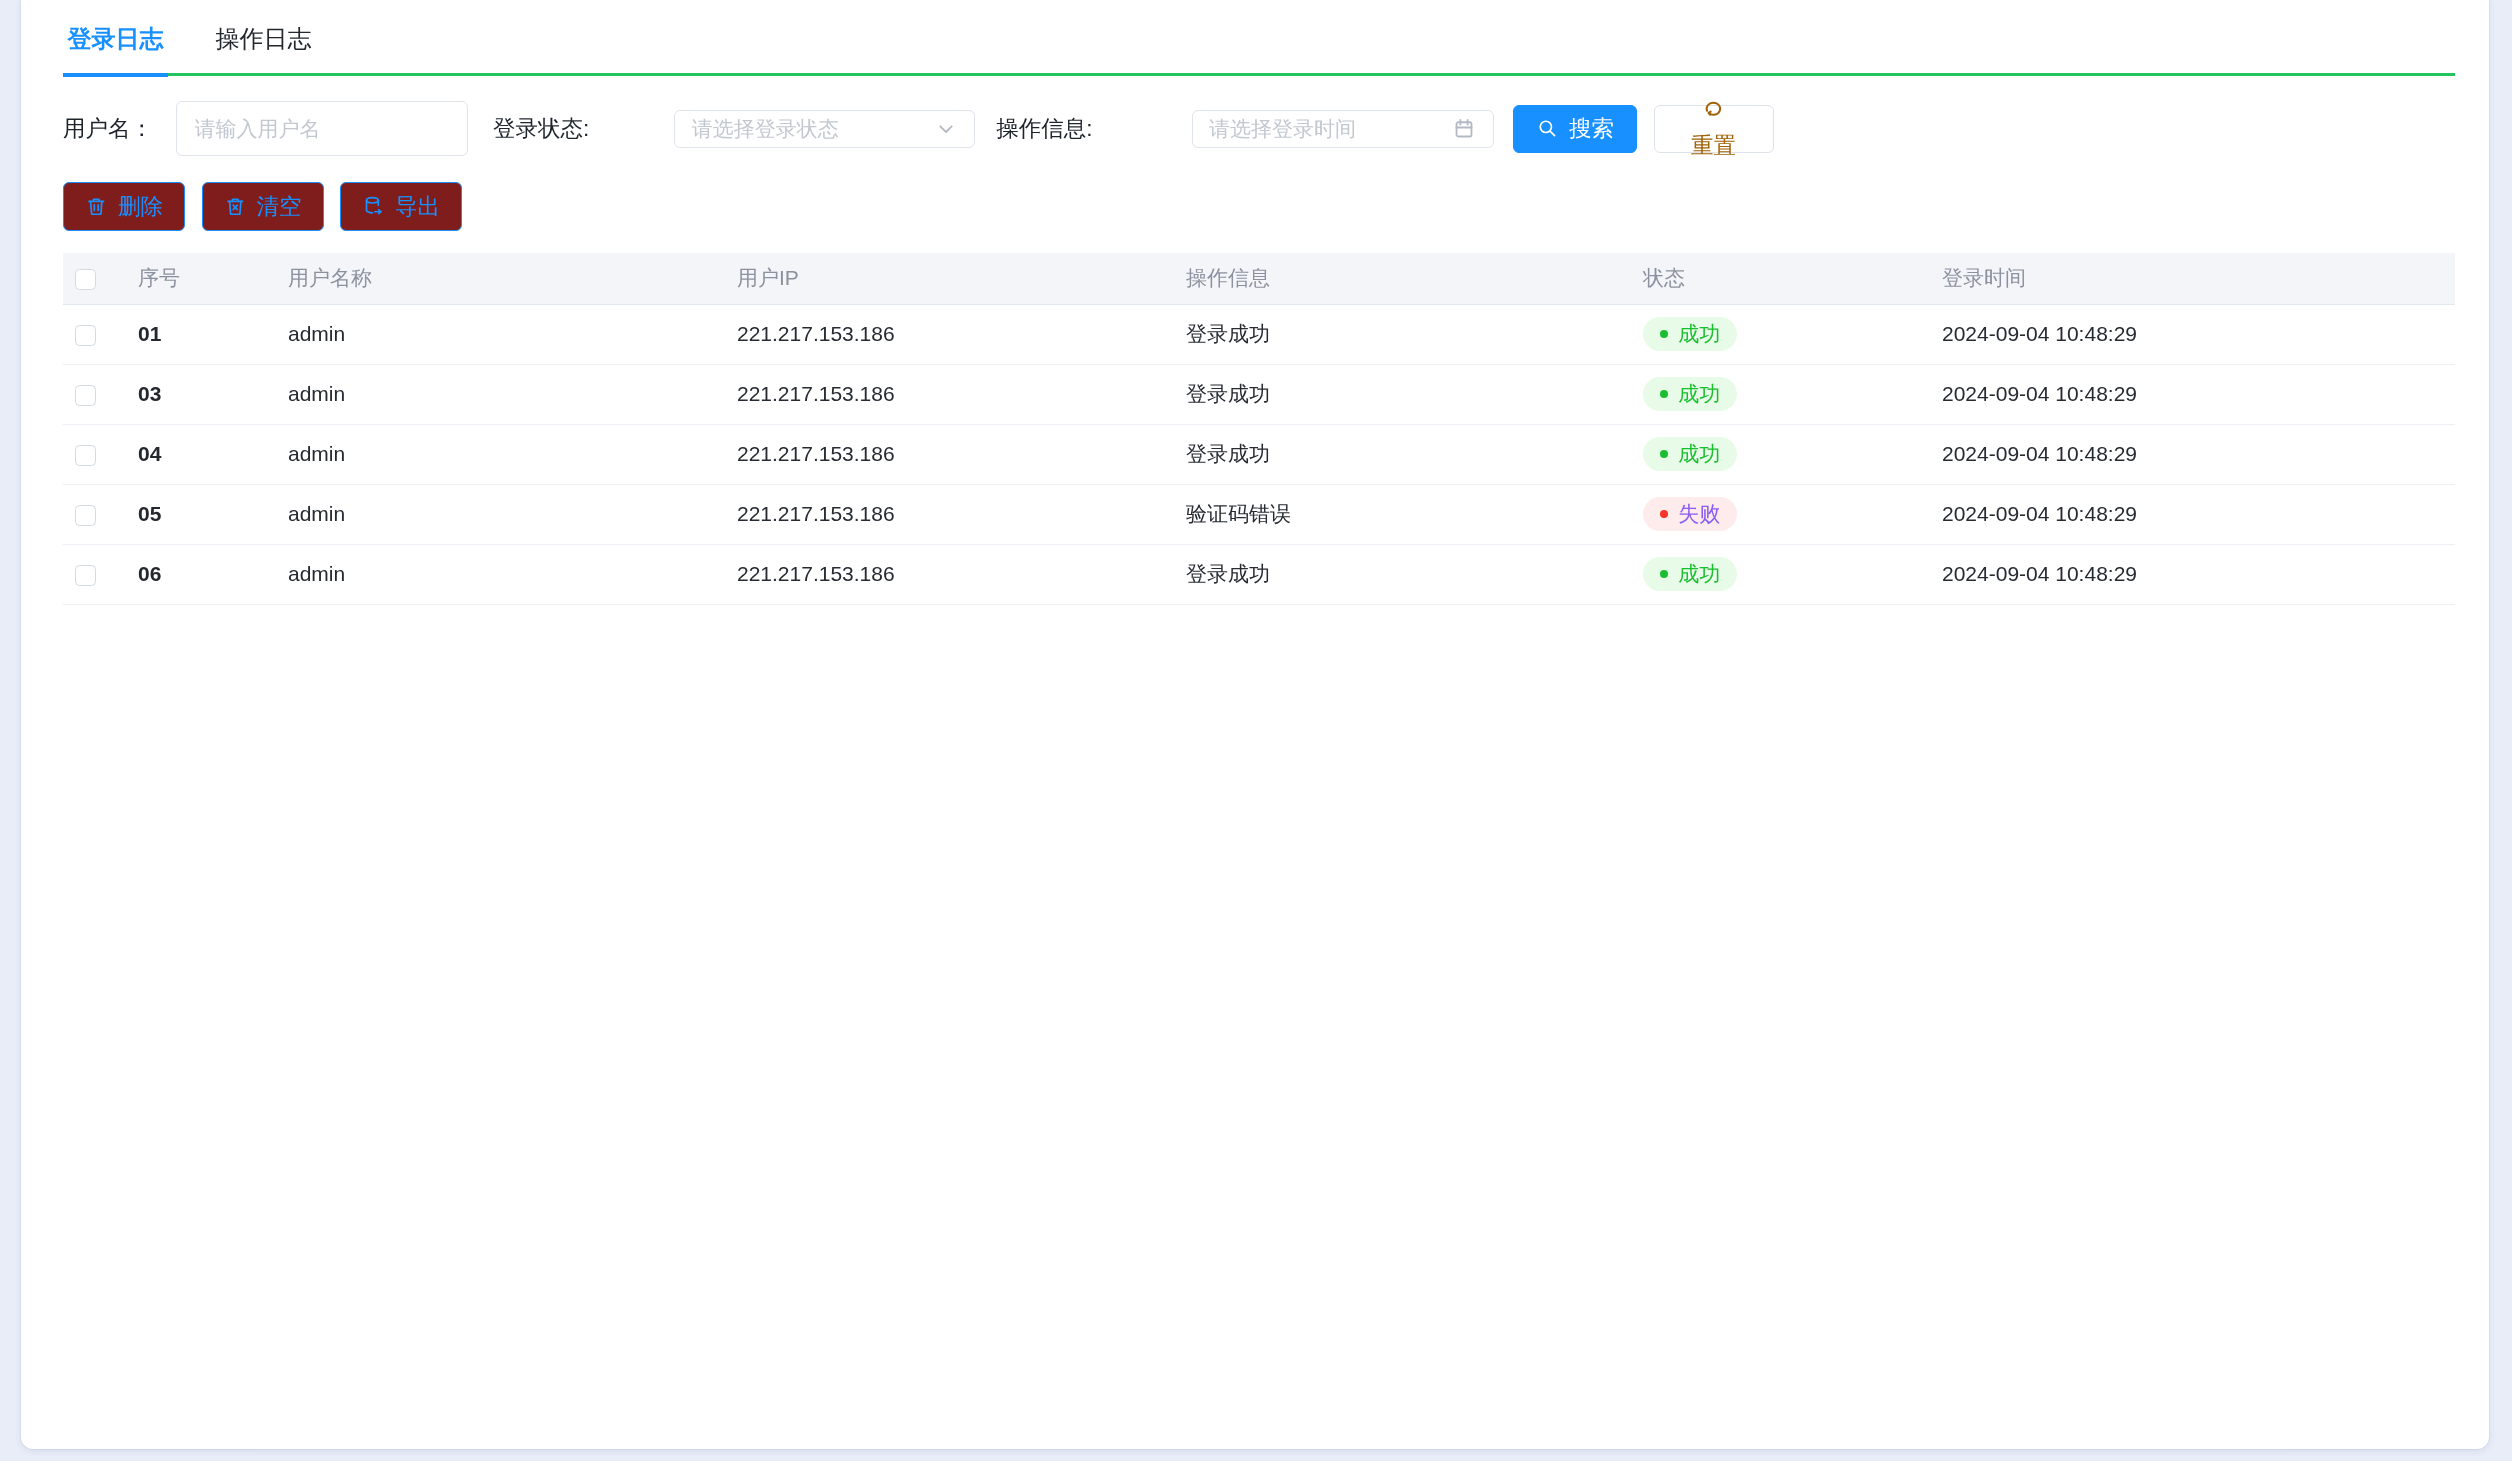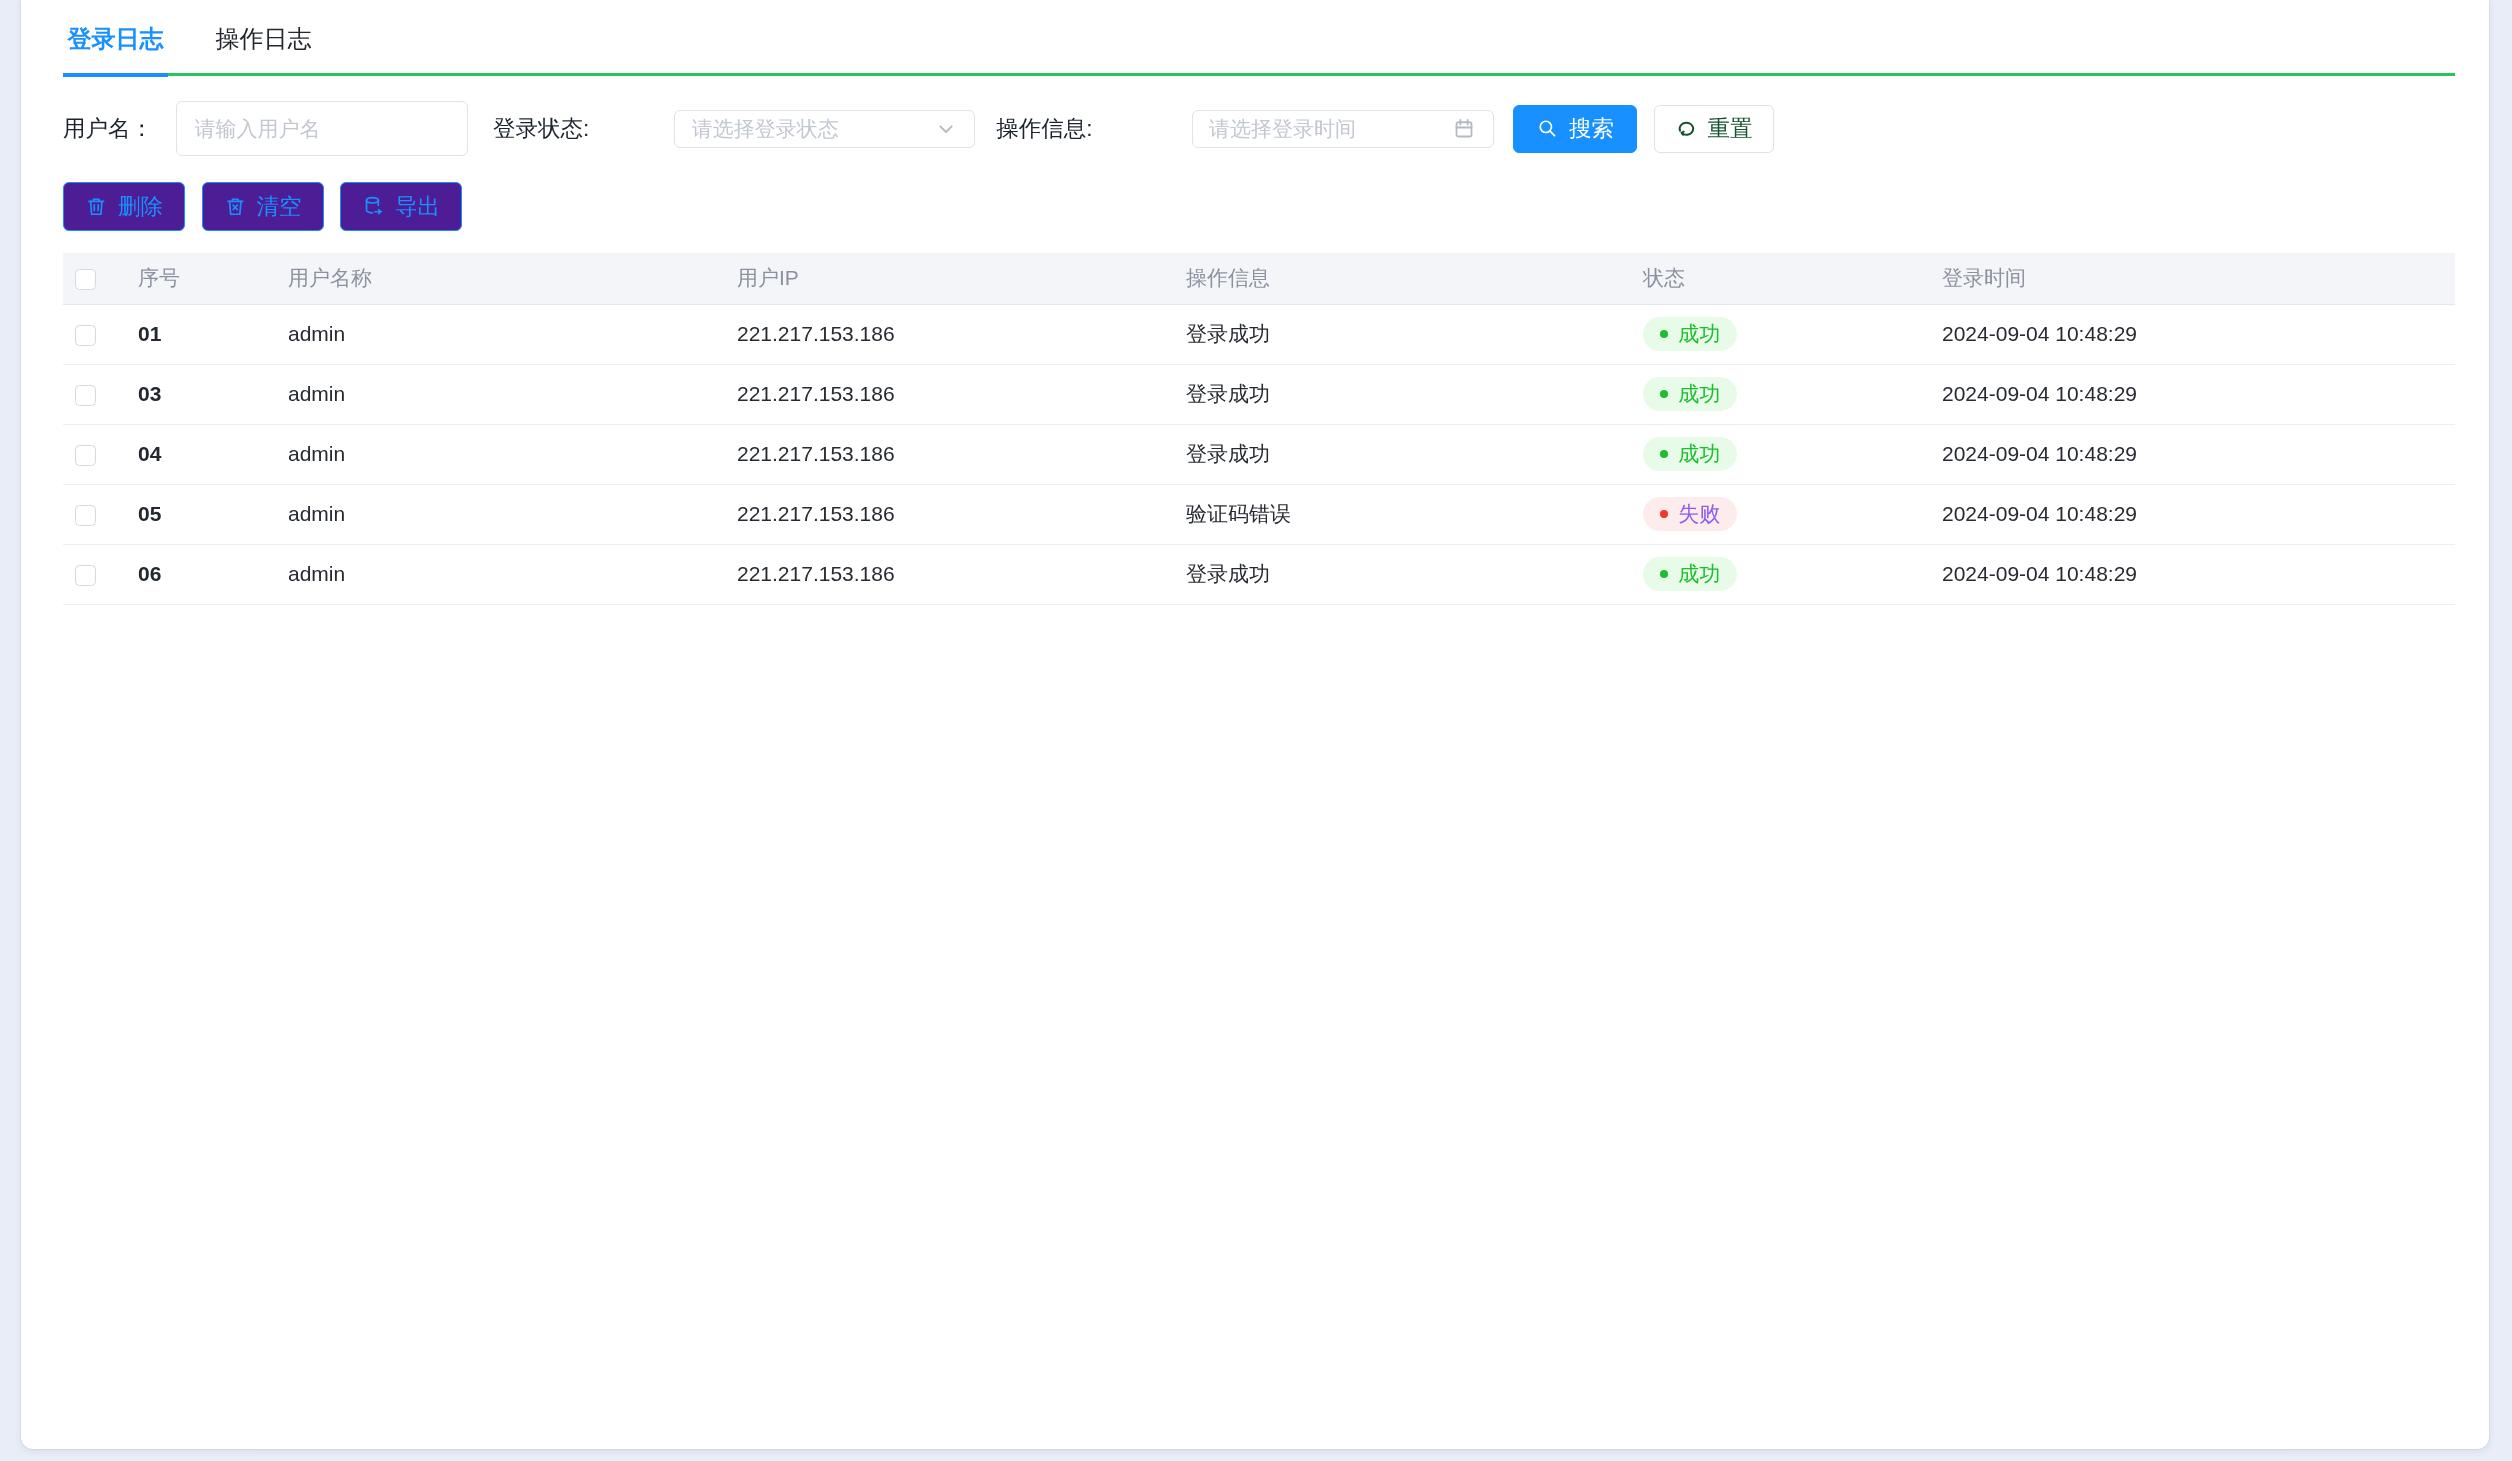--- a/index.html
+++ b/index.html
@@ -68,28 +68,28 @@
     gap:10.5px; border-radius:6px; cursor:pointer;
     font-size:22.5px; font-family:inherit; white-space:nowrap;
   }
   .btn svg { width:22.5px; height:22.5px; flex:none; }
   .btn-search {
     margin-left:19.5px; width:124px; height:48px;
     background:#1890ff; border:1.5px solid #1890ff; color:#fff;
   }
   .btn-reset {
     margin-left:16.5px; width:120px; height:48px;
-    background:#fff; border:1.5px solid #dee2e9; color:#14532d;
+    background:#fff; border:1.5px solid #dee2e9; color:#a16207;flex-direction:column;
   }
 
   
   .toolbar { margin-top:28.4px; display:flex; gap:16.5px; }
   .btn-outline {
     height:49px; padding:0 21px;
-    background:#4c1d95; border:1.5px solid #1890ff; color:#1890ff;
+    background:#7f1d1d; border:1.5px solid #1890ff; color:#1890ff;
   }
 
   
   table {
     margin-top:22.5px; width:2392px;
     border-collapse:collapse; table-layout:fixed;
   }
   thead th {
     height:51px; background:#f3f5f9;
     font-size:21px; font-weight:400; color:#8b919e;

